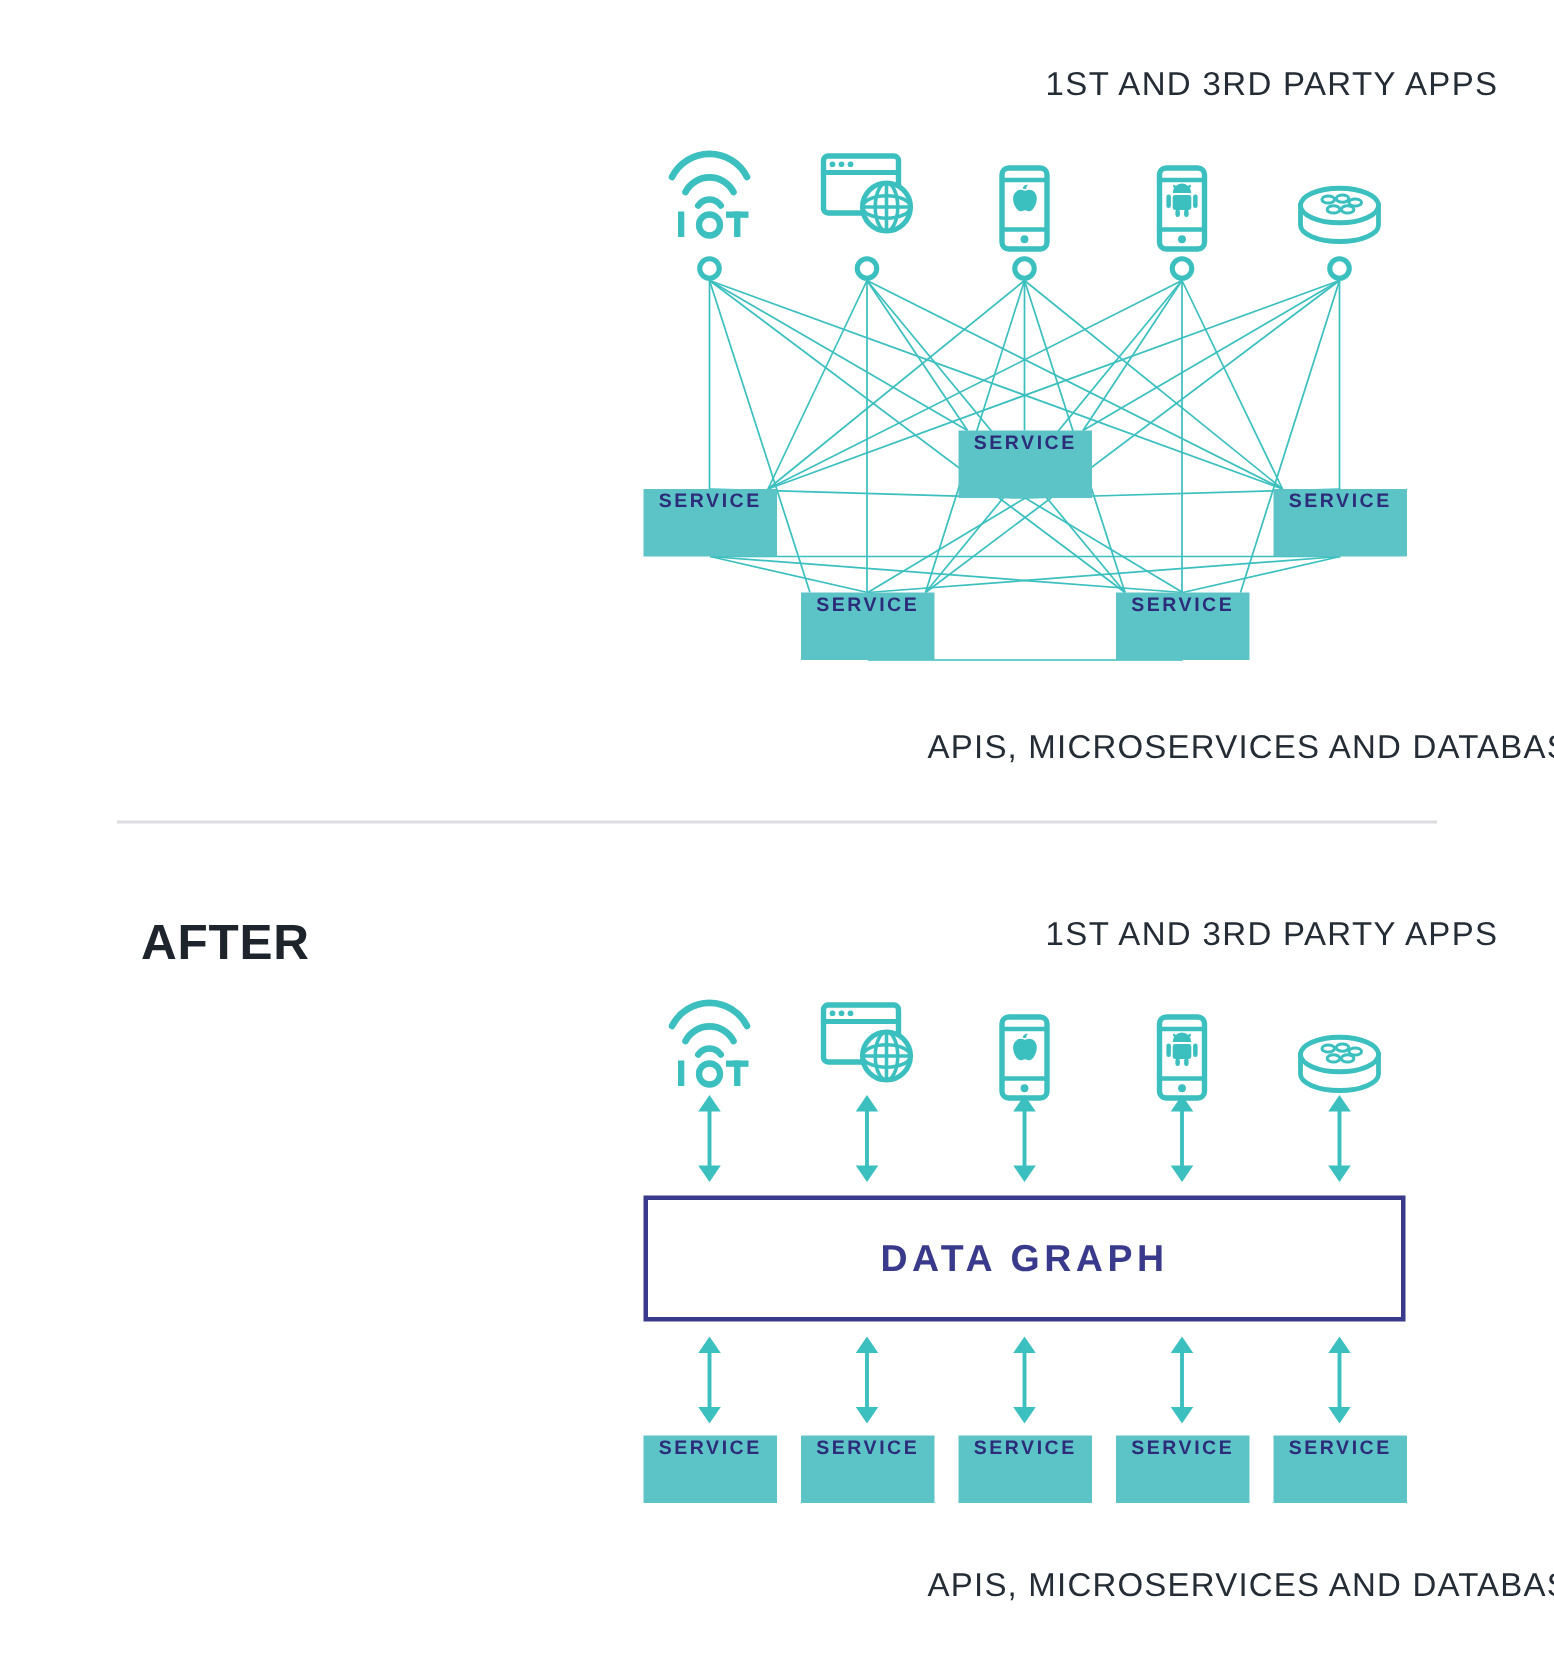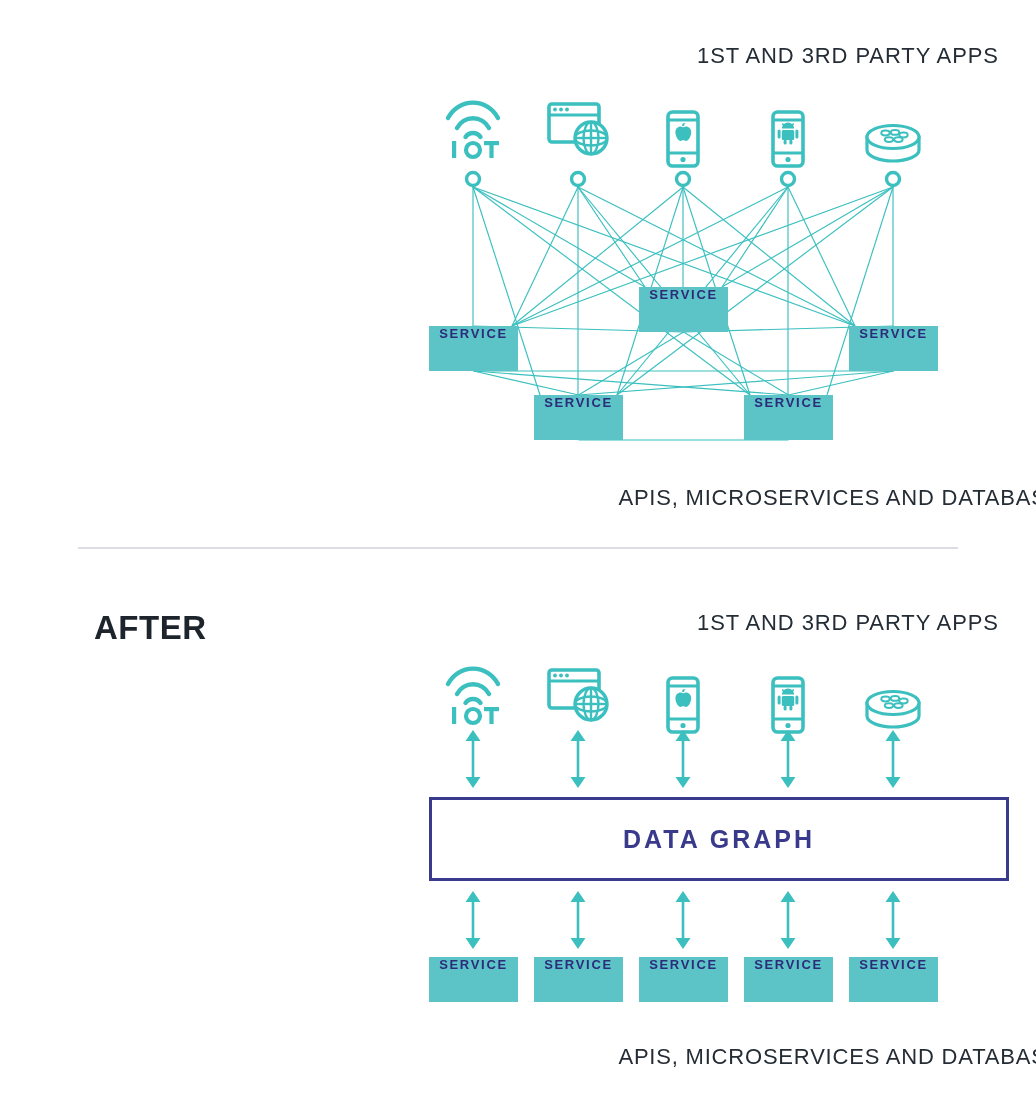--- a/index.html
+++ b/index.html
@@ -93,21 +93,21 @@
     letter-spacing: 1.7px;
     color: #2c2c7a;
     white-space: nowrap;
   }
 
   
   #data-graph-box {
     position: absolute;
     left: 429px;
     top: 797px;
-    width: 580px;
+    width: 508px;
     height: 84px;
     border: 3px solid #3a3a8c;
     background: #ffffff;
     box-sizing: border-box;
     display: flex;
     align-items: center;
     justify-content: center;
   }
   #data-graph-box span {
     font-family: "Liberation Sans", sans-serif;

